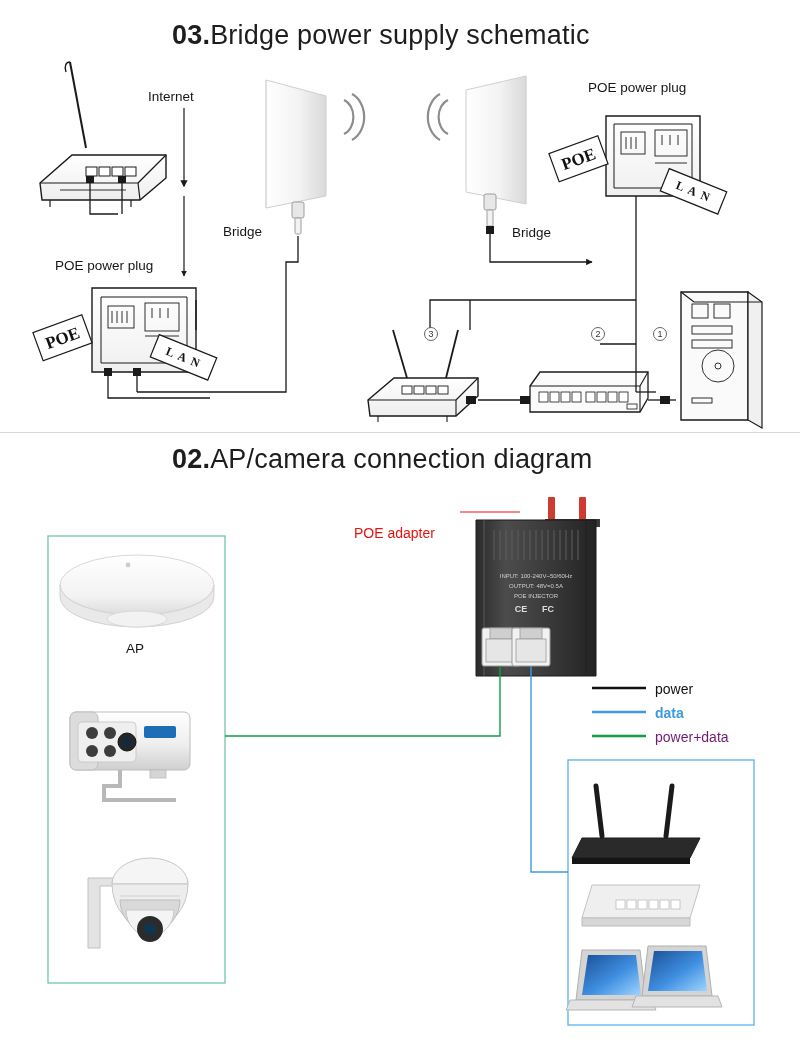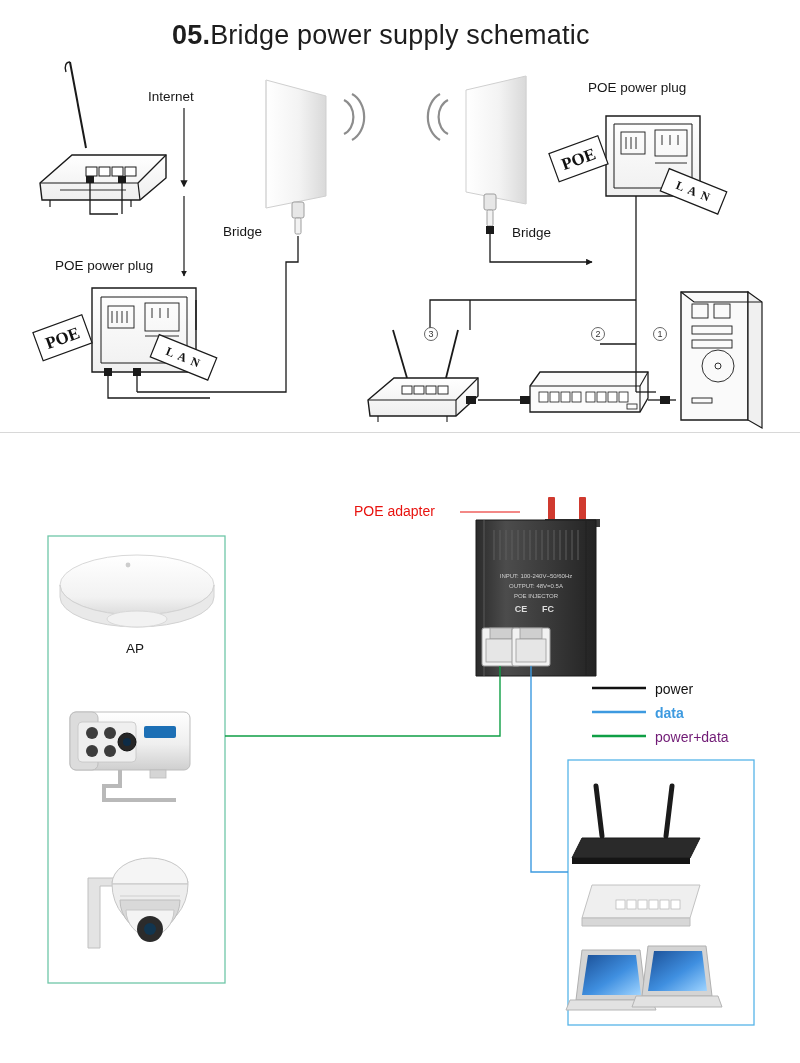--- a/index.html
+++ b/index.html
@@ -44,21 +44,21 @@
   }
   #divider-1 { top: 432px; }
 
   
   .lbl {
     position: absolute;
     font-size: 13.5px;
     color: #161616;
     white-space: nowrap;
   }
-  .lbl.red { color: #e8130f; font-size: 14px; }
+  .lbl.red { color: #e8130f; font-size: 14px; margin-top: 22px; }
   .lbl.blue { color: #3d9ae0; font-size: 14px; font-weight: bold; }
   .lbl.green { color: #701a75; font-size: 14px; }
   .lbl.black-legend { color: #111; font-size: 14px; text-align: right; }
 
   
   .canvas {
     position: absolute;
     left: 0;
     top: 0;
   }
@@ -84,21 +84,21 @@
     font-size: 9px;
     fill: #333;
   }
 </style>
 </head>
 <body>
 
 <div class="page">
 
   <div class="section-title" id="title-01">
-    <span class="num">05.</span><span>Bridge power supply schematic</span>
+    <span class="num">03.</span><span>Bridge power supply schematic</span>
   </div>
 
   <svg class="canvas" id="svg-01" width="800" height="432" viewBox="0 0 800 432">
     <defs>
       <marker id="arrow" viewBox="0 0 10 10" refX="8" refY="5" markerWidth="6" markerHeight="6" orient="auto-start-reverse">
         <path d="M 0 0 L 10 5 L 0 10 z" fill="#1a1a1a"></path>
       </marker>
       <marker id="arrowsm" viewBox="0 0 10 10" refX="9" refY="5" markerWidth="5" markerHeight="5" orient="auto-start-reverse">
         <path d="M 0 0 L 10 5 L 0 10 z" fill="#1a1a1a"></path>
       </marker>
@@ -314,20 +314,23 @@
   </svg>
 
   <div class="lbl" id="lbl-internet" style="left:148px; top:89px;text-align:center;">Internet</div>
   <div class="lbl" id="lbl-poe-left" style="left:55px; top:258px;">POE power plug</div>
   <div class="lbl" id="lbl-poe-right" style="left:588px; top:80px;">POE power plug</div>
   <div class="lbl" id="lbl-bridge-left" style="left:223px; top:224px;">Bridge</div>
   <div class="lbl" id="lbl-bridge-right" style="left:512px; top:225px;">Bridge</div>
 
   <div class="divider" id="divider-1"></div>
 
+  <div class="section-title" id="title-02">
+    <span class="num">02.</span><span>AP/camera connection diagram</span>
+  </div>
 
   <svg class="canvas" id="svg-02" width="800" height="1063" viewBox="0 0 800 1063" style="top:0;">
     <defs>
       <linearGradient id="gAdapter" x1="0" y1="0" x2="1" y2="0">
         <stop offset="0%" stop-color="#2b2b2b"></stop>
         <stop offset="25%" stop-color="#4c4c4c"></stop>
         <stop offset="60%" stop-color="#3a3a3a"></stop>
         <stop offset="100%" stop-color="#232323"></stop>
       </linearGradient>
       <linearGradient id="gAP" x1="0" y1="0" x2="0" y2="1">

